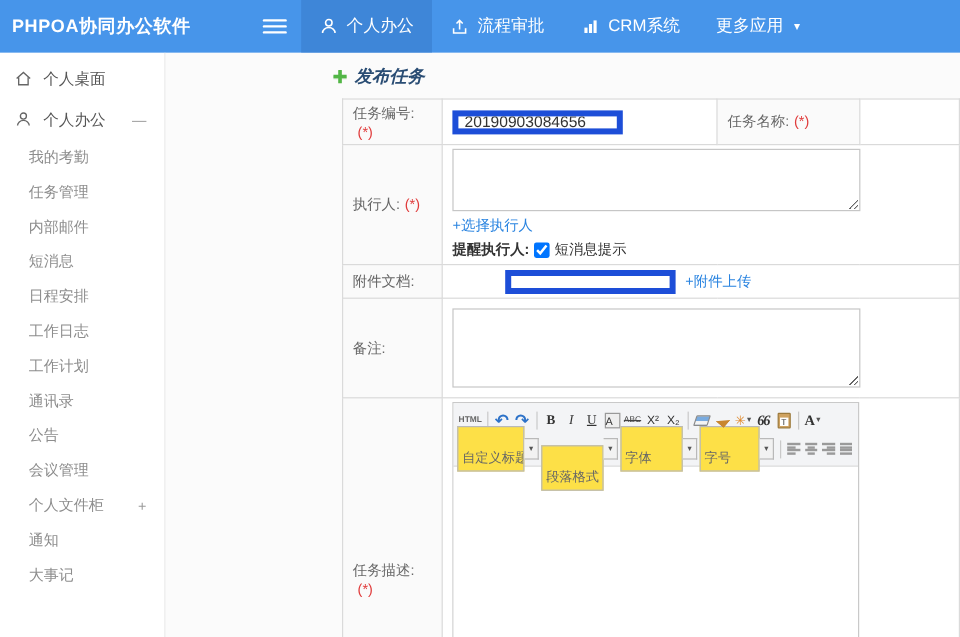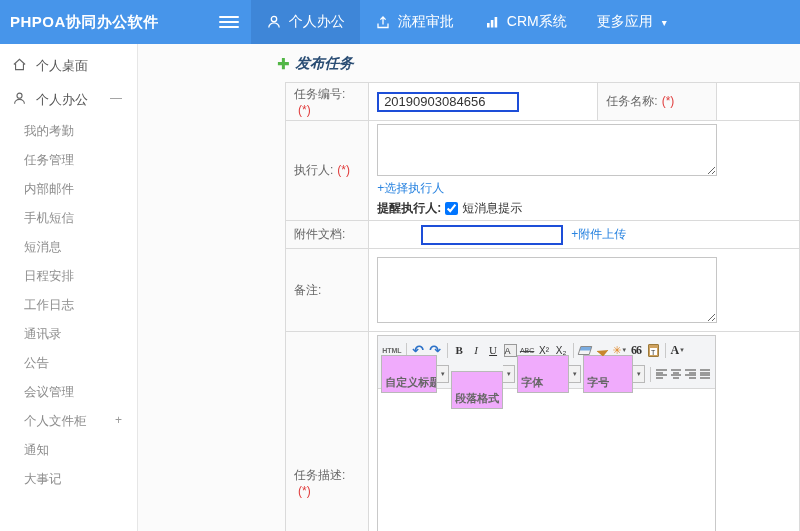--- a/index.html
+++ b/index.html
@@ -15,41 +15,41 @@
   .nav-item { display:flex; align-items:center; gap:7px; padding:0 15px; font-size:14px; color:#fff; cursor:pointer; }
   .nav-item.active { background:#3e86d8; }
   .nav-ic svg { display:block; }
   .tcaret { font-size:10px; margin-left:2px; }
 
   
   .layout { display:flex; height:487px; }
 
   
   .sidebar { width:138px; background:#fff; border-right:1px solid #e6e6e6; padding-top:5px; overflow:hidden; flex:none; }
-  .sb-item { position:relative; display:flex; cursor:pointer; }
+  .sb-item { position:relative; display:flex; align-items:center; cursor:pointer; }
   .sb-item.top { padding:8px 12px; font-size:13px; color:#555; gap:8px; }
   .sb-item.sub { padding:6px 12px 6px 24px; font-size:12.5px; color:#8d8d8d; }
   .sb-toggle { position:absolute; right:15px; color:#9a9a9a; font-size:12px; }
   .sb-ic { width:16px; height:16px; display:flex; }
 
   
   .content { flex:1; background:#fbfbfb; overflow:hidden; position:relative; }
   .page-header { margin:10px 0 9px 139px; display:flex; align-items:center; gap:6px; }
   .plus { color:#52b646; font-weight:bold; font-size:15px; text-shadow:0 1px 0 #cfe8c8; }
   .page-title { font-size:14.5px; font-weight:bold; color:#2a4d74;font-style:italic; }
 
   table.form { border-collapse:collapse; margin-left:147px; table-layout:fixed; background:#fff; }
   table.form td { border:1px solid #dadada; font-size:12px; color:#666; padding:3px 8px; vertical-align:middle; }
   td.lbl { background:#fafafa; }
   .req { color:#e03c3c; margin-left:4px; }
   tr.r1 { height:30px; } tr.r2 { height:34px; } tr.r3 { height:93px; }
   tr.r4 { height:28px; } tr.r5 { height:83px; } tr.r6 { height:300px; }
   td.celltop { vertical-align:top; padding-top:4px; }
 
-  input.txt { width:142px; height:20px; border:2px solid #1d4ed8; padding:1px 5px; font-size:13px; color:#333; background:#fff; }
+  input.txt { width:142px; height:20px; border:5px solid #1d4ed8; padding:1px 5px; font-size:13px; color:#333; background:#fff; }
   textarea.area { width:340px; border:1px solid #c6c6c6; resize:both; background:#fff; display:block; }
   .area.exec { height:52px; } .area.remark { height:66px; }
   a.link { color:#2a84e0; font-size:12px; text-decoration:none; cursor:pointer; }
   .link-row { margin-top:4px; }
   .remind-row { margin-top:3px; font-size:12px; color:#333; display:flex; align-items:center; gap:4px; }
   .remind-label { font-weight:bold; }
   .attach-row { display:flex; align-items:center; gap:8px;margin-left:44px; }
 
   
   .editor { width:339px; border:1px solid #c9c9c9; background:#fff; }
@@ -59,33 +59,33 @@
             font-size:11px; color:#333; cursor:pointer; border-radius:2px; padding:0 1px; }
   .sep { width:1px; height:15px; background:#c9c9c9; margin:0 3px; flex:none; }
   .b-html { font-size:7px; font-weight:bold; color:#666; letter-spacing:0; }
   .b-undo,.b-redo { color:#2d72c8; font-size:14px; font-weight:bold; }
   .b-bold { font-weight:bold; font-family:"Liberation Serif","DejaVu Serif",serif; }
   .b-italic { font-style:italic; font-family:"Liberation Serif","DejaVu Serif",serif; }
   .b-under { text-decoration:underline; font-family:"Liberation Serif","DejaVu Serif",serif; }
   .b-fontbox { border:1px solid #999; font-size:9px; height:13px; min-width:13px; line-height:12px; background:#eee; }
   .b-strike { font-size:7px; text-decoration:line-through; color:#444; }
   .b-supsub { font-size:10px; }
-  .b-quote { font-family:"Liberation Serif","DejaVu Serif",serif; font-weight:bold; font-size:12px; letter-spacing:-1px; color:#333; }
+  .b-quote { font-family:"Liberation Serif","DejaVu Serif",serif; font-weight:bold; font-size:12px; letter-spacing:-1px; color:#333;font-style:italic; }
   .ic-eraser { width:12px; height:9px; transform:skewX(-18deg); background:linear-gradient(#79abe0 55%, #f4f4f4 45%); border:1px solid #8a8a8a; border-radius:1px; }
   .ic-broom { width:0; height:0; border-bottom:9px solid #c8862f; border-left:9px solid transparent; transform:rotate(40deg); border-radius:1px; }
   .b-magic { color:#e08a2e; font-size:11px; }
   .mini-caret { font-size:7px; color:#555; margin-left:1px; }
   .ic-paste { width:11px; height:13px; background:#cfa260; border:1px solid #9c7a3c; border-radius:1px; position:relative; }
   .ic-paste i { position:absolute; left:1px; right:1px; top:3px; bottom:1px; background:#fff; font-style:normal;
                 font-size:7px; color:#333; text-align:center; line-height:9px; display:block; }
   .b-color { font-weight:bold; font-size:12px; font-family:"Liberation Serif","DejaVu Serif",serif; }
 
   .dd { display:flex; align-items:center; margin-right:2px; }
-  .dd .box { background:#f0abfc; border:1px solid #b9b9b9; height:18px; line-height:17px; font-size:11px; color:#666;
-             padding:18px 3px; overflow:hidden; white-space:nowrap;font-weight:bold; }
+  .dd .box { background:#fde047; border:1px solid #b9b9b9; height:18px; line-height:17px; font-size:11px; color:#666;
+             padding:18px 3px; overflow:hidden; white-space:nowrap; }
   .dd .dbtn { width:12px; height:18px; border:1px solid #b9b9b9; border-left:none; font-size:7px; color:#555;
               display:flex; align-items:center; justify-content:center; background:#f2f2f2; cursor:pointer; }
   .w1{width:56px;} .w2{width:52px;margin-top:32px;} .w3{width:52px;} .w4{width:50px;}
 
   .al { width:14px; height:12px; display:flex; flex-direction:column; justify-content:space-between; padding:1px 0; margin:0 2px; cursor:pointer; }
   .al i { display:block; height:2px; background:#9a9a9a; width:100%; }
   .al-left i:nth-child(even){ width:64%; }
   .al-center i:nth-child(even){ width:64%; margin:0 auto; }
   .al-right i:nth-child(even){ width:64%; margin-left:auto; }
 
@@ -162,30 +162,30 @@
     <div class="sb-item sub">
         <span>我的考勤</span>
       </div>
     <div class="sb-item sub">
         <span>任务管理</span>
       </div>
     <div class="sb-item sub">
         <span>内部邮件</span>
       </div>
     <div class="sb-item sub">
-        <span>手机短信</span>
-      </div>
-    <div class="sb-item sub">
         <span>短消息</span>
       </div>
     <div class="sb-item sub">
         <span>日程安排</span>
       </div>
     <div class="sb-item sub">
         <span>工作日志</span>
+      </div>
+    <div class="sb-item sub">
+        <span>工作计划</span>
       </div>
     <div class="sb-item sub">
         <span>通讯录</span>
       </div>
     <div class="sb-item sub">
         <span>公告</span>
       </div>
     <div class="sb-item sub">
         <span>会议管理</span>
       </div>

